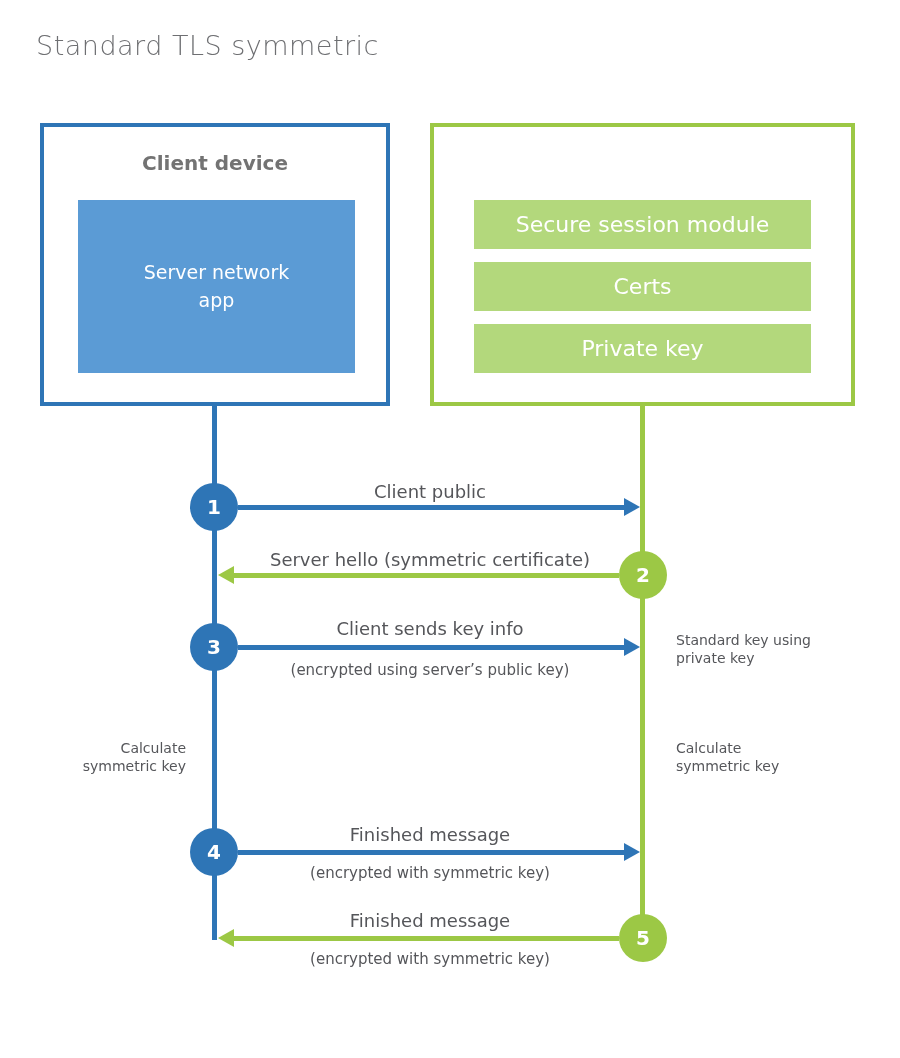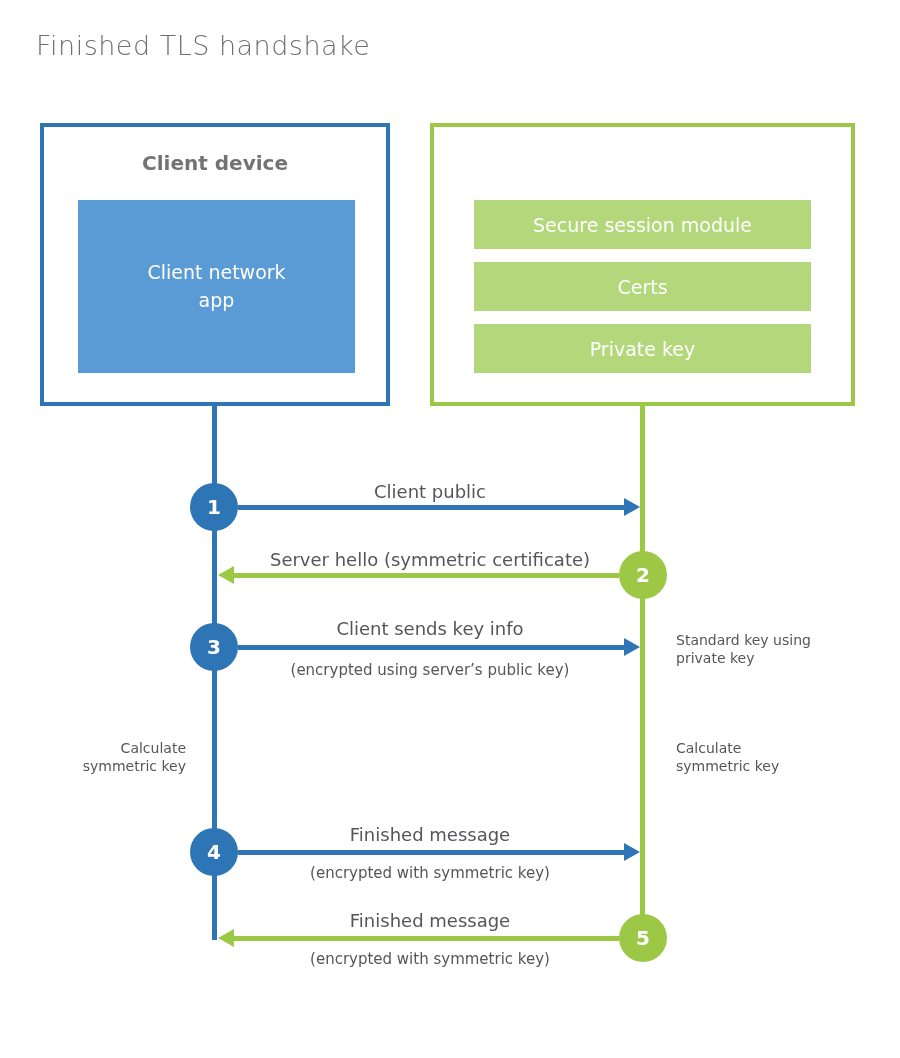--- a/index.html
+++ b/index.html
@@ -33,21 +33,21 @@
     position: absolute; left: 34px; top: 73px;
     width: 277px; height: 173px;
     background: #5b9bd5;
     color: #ffffff; font-size: 19px; line-height: 1.45;
     display: flex; align-items: center; justify-content: center;
     text-align: center; white-space: pre-line;
   }
   .server-bar {
     position: absolute; left: 40px; width: 337px; height: 49px;
     background: #b3d87c;
-    color: #ffffff; font-size: 19px;
+    color: #ffffff; font-size: 22px;
     display: flex; align-items: center; justify-content: center;
     text-align: center;
   }
   .bar-1 { top: 73px; } .bar-2 { top: 135px; } .bar-3 { top: 197px; }
   
   .vline { position: absolute; width: 5px; }
   .vline.blue { left: 212px; top: 403px; height: 537px; background: #2e75b6; }
   .vline.green { left: 640px; top: 403px; height: 535px; background: #9cc845; }
   
   .circle {
@@ -102,25 +102,25 @@
   }
   .note-decrypt { left: 676px; top: 631px; width: 150px; text-align: left; }
   .note-calc-left { left: 56px; top: 739px; width: 130px; text-align: right; }
   .note-calc-right { left: 676px; top: 739px; width: 150px; text-align: left; }
 </style>
 </head>
 <body>
 
 <div class="canvas">
 
-  <div class="title">Finished TLS handshake</div>
+  <div class="title">Standard TLS symmetric</div>
 
   <div class="outer-box client-box">
     <div class="box-title">Client device</div>
-    <div class="app-box">Client network
+    <div class="app-box">Server network
 app</div>
   </div>
 
   <div class="outer-box server-box">
     <div class="server-bar bar-1">Secure session module</div>
     <div class="server-bar bar-2">Certs</div>
     <div class="server-bar bar-3">Private key</div>
   </div>
 
   <div class="vline blue"></div>

